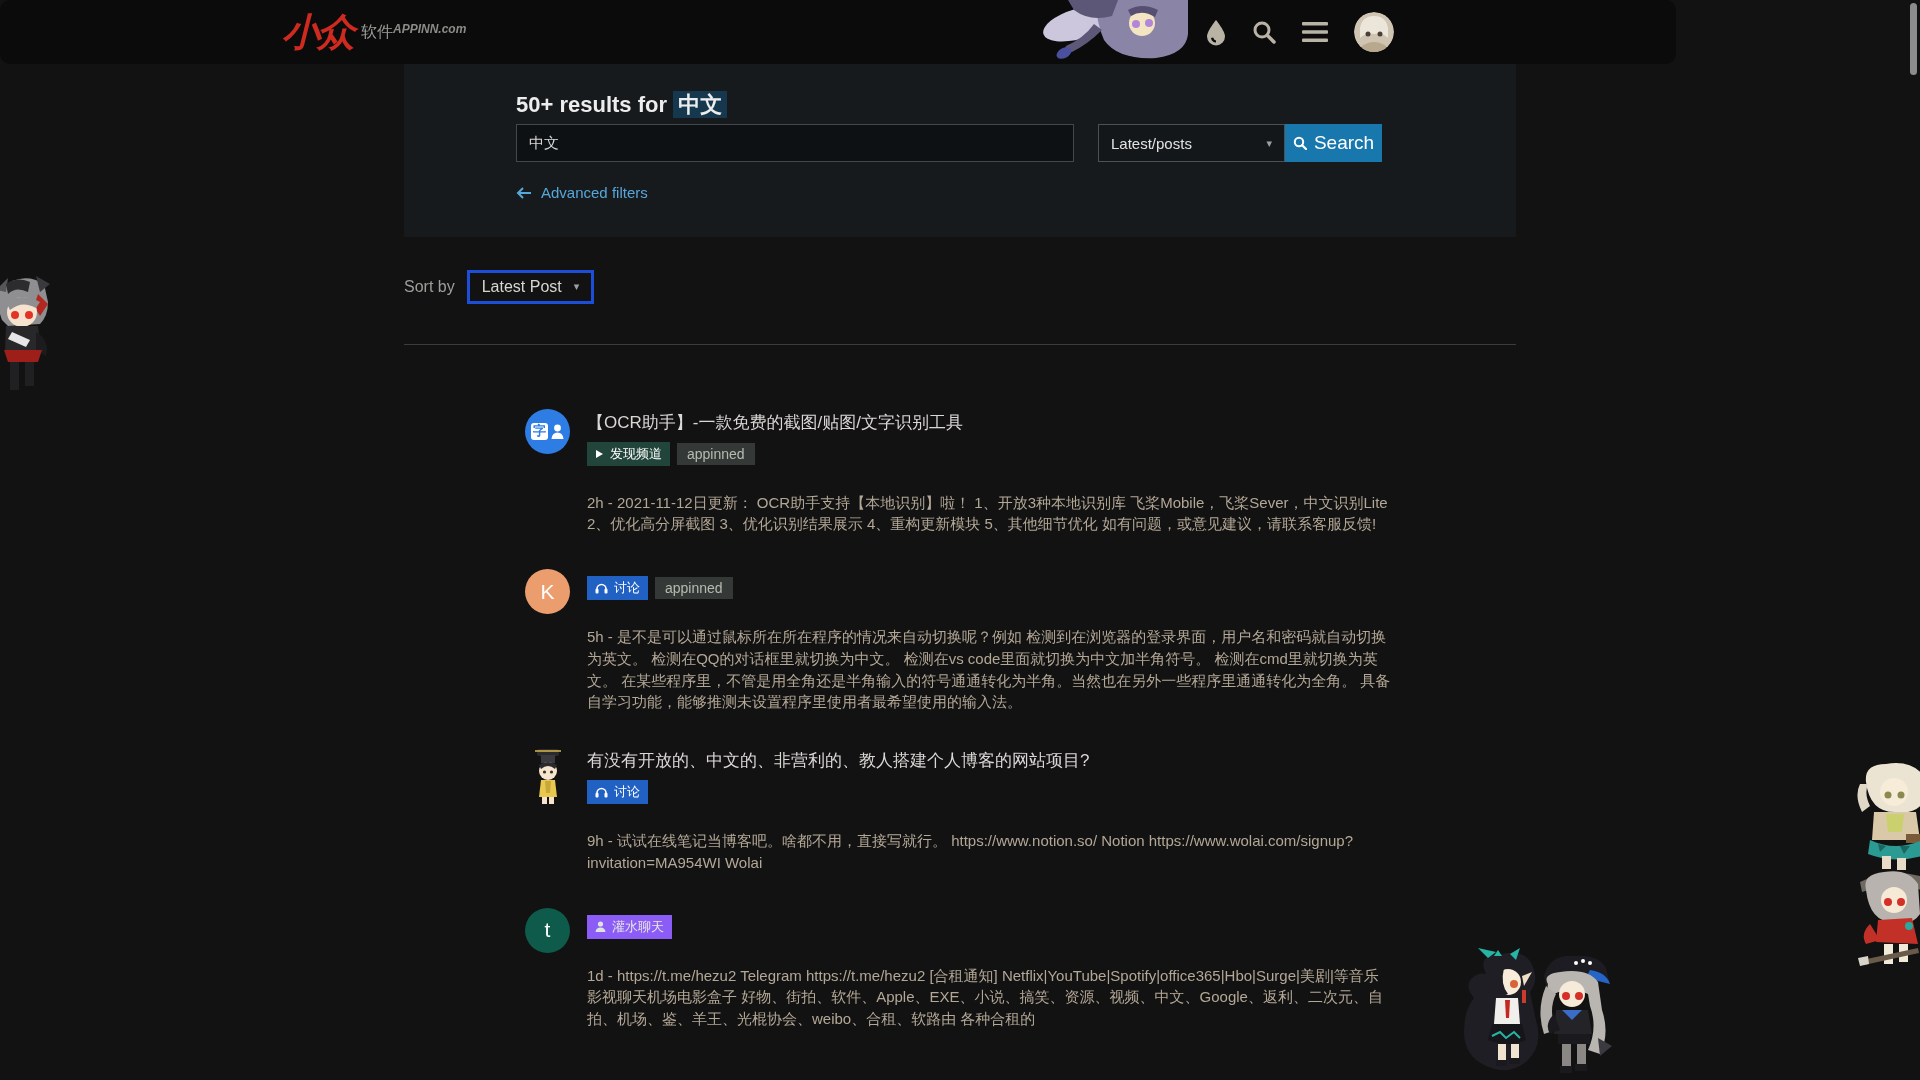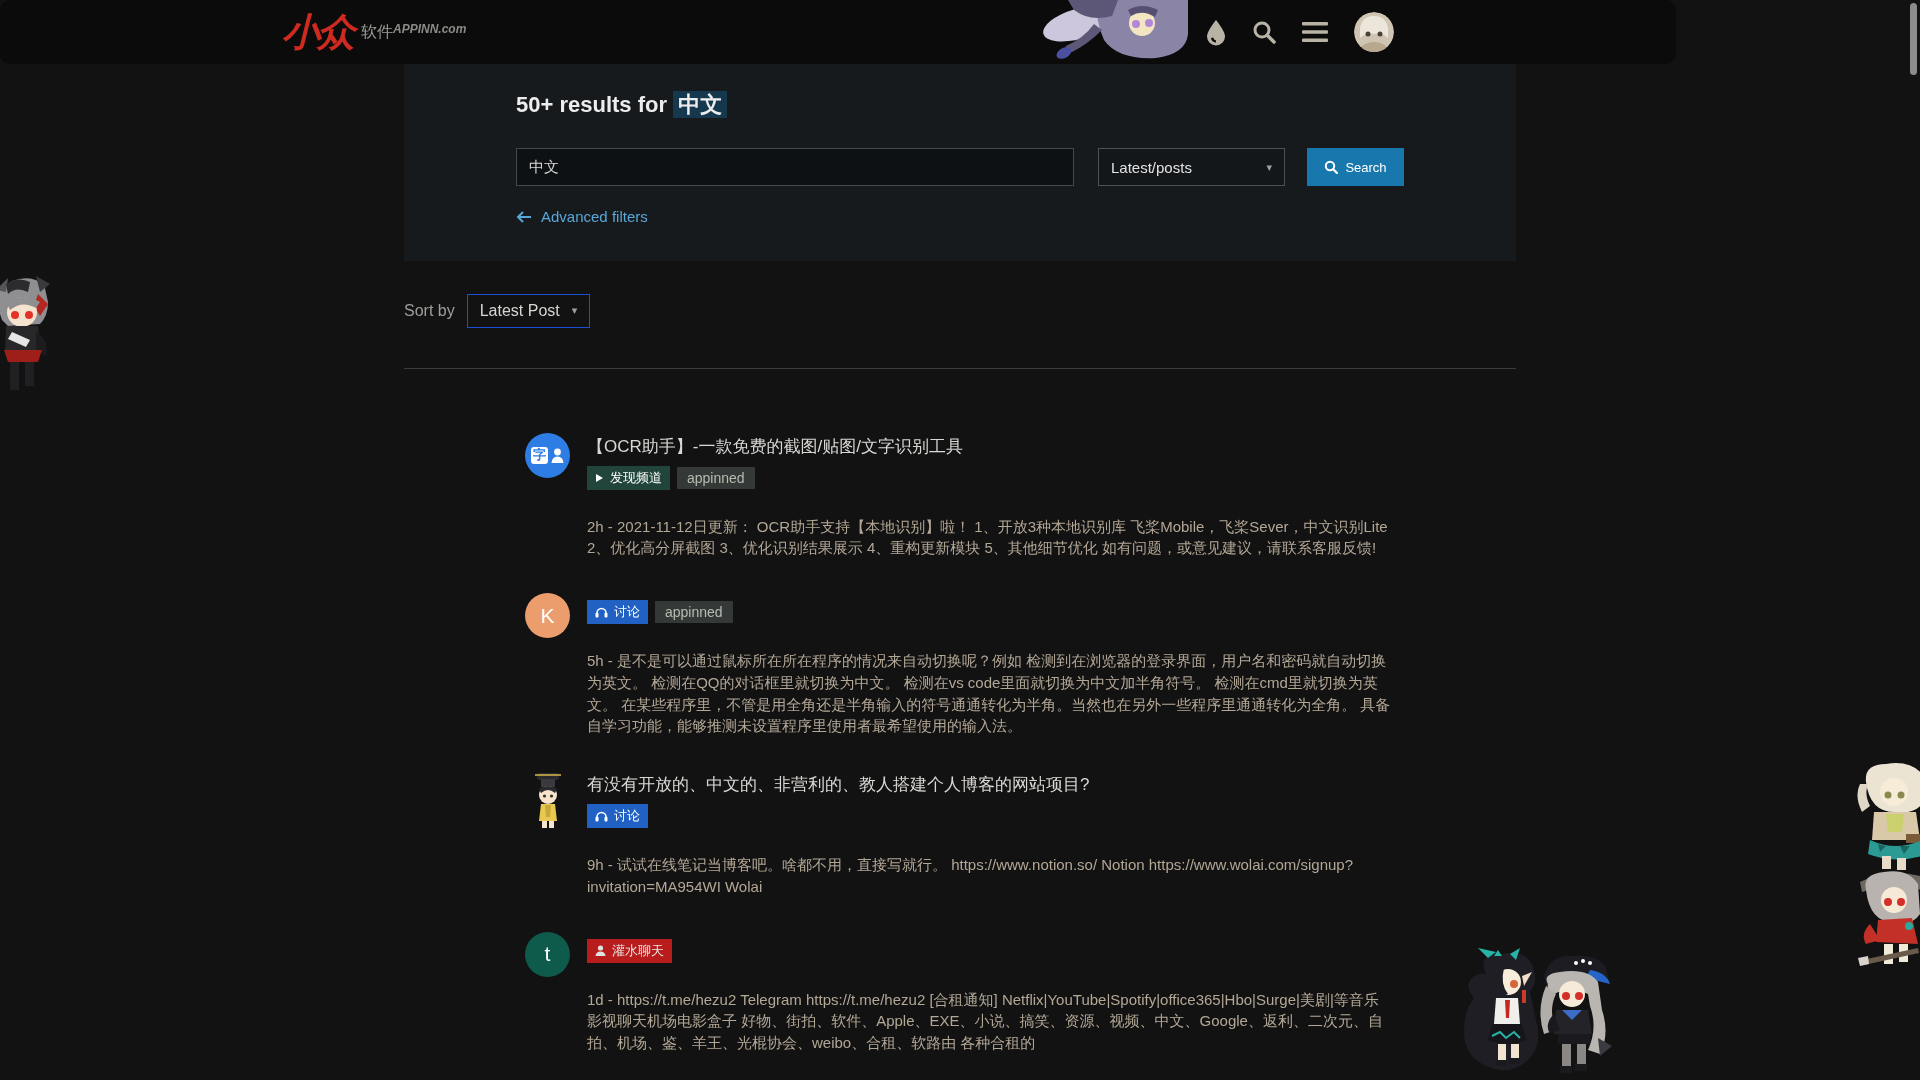--- a/index.html
+++ b/index.html
@@ -16,57 +16,57 @@
   .logo-main{font-size:38px;font-weight:900;font-style:italic;color:#cf2a1f;letter-spacing:-3px;line-height:1;}
   .logo-side{display:flex;flex-direction:row;line-height:1.15;}
   .logo-sub{color:#9b9b97;font-size:16px;}
   .logo-domain{color:#8b8b87;font-size:12px;font-weight:bold;font-style:italic;}
   .topbar-icons{display:flex;align-items:center;gap:26px;}
   .hicon{display:flex;align-items:center;cursor:pointer;}
   .avatar-wrap{width:40px;height:40px;border-radius:50%;overflow:hidden;cursor:pointer;}
   
   .page-column{width:1112px;margin:0 auto;position:relative;z-index:2;}
   .search-panel{margin-top:58px;background:#171a1d;padding:32px 112px 34px;box-sizing:border-box;}
-  .search-heading{font-size:22px;font-weight:bold;color:#ededed;margin:0 0 28px;line-height:30px;}
+  .search-heading{font-size:22px;font-weight:bold;color:#ededed;margin:0 0 4px;line-height:30px;}
   .query-highlight{background:#16384e;padding:1px 5px;}
   .search-row{display:flex;align-items:center;}
   .search-input{width:558px;height:38px;background:#0e1114;border:1px solid #43484c;color:#d8d8d8;
     font-size:15px;padding:0 12px;box-sizing:border-box;outline:none;
     font-family:"Liberation Sans","DejaVu Sans",sans-serif;}
   .type-select{width:187px;height:38px;margin-left:24px;background:#14171a;border:1px solid #4a5258;
     display:flex;align-items:center;justify-content:space-between;padding:0 12px;color:#e2e2e2;
     font-size:15px;box-sizing:border-box;cursor:pointer;}
   .caret{color:#9aa0a4;font-size:11px;}
-  .search-btn{width:97px;height:38px;margin-left:22px;background:#1878ad;color:#fff;border:none;
-    display:flex;align-items:center;justify-content:center;gap:7px;font-size:13px;cursor:pointer;
+  .search-btn{width:97px;height:38px;background:#1878ad;color:#fff;border:none;
+    display:flex;align-items:center;justify-content:center;gap:7px;font-size:19px;cursor:pointer;
     font-family:"Liberation Sans","DejaVu Sans",sans-serif;}
   .adv-filters{margin-top:22px;color:#57a7d9;font-size:15px;display:inline-flex;align-items:center;gap:9px;cursor:pointer;}
   
   .sort-row{display:flex;align-items:center;margin:33px 113px 0 0;gap:12px;}
   .sort-label{color:#9e9e9a;font-size:16px;}
-  .sort-select{border:1px solid #1d4ed8;height:34px;display:flex;align-items:center;gap:12px;
+  .sort-select{border:3px solid #1d4ed8;height:34px;display:flex;align-items:center;gap:12px;
     padding:0 12px;color:#d6d6d2;font-size:16px;box-sizing:border-box;cursor:pointer;background:transparent;}
   .divider{border:none;border-top:1px solid #3c3c3c;margin:40px 0 0;}
   
   .results{margin:64px 113px 0 121px;}
   .result{display:flex;margin-bottom:34px;}
   .result-avatar{flex:0 0 45px;display:flex;justify-content:center;}
   .avatar-circle{width:45px;height:45px;border-radius:50%;display:flex;align-items:center;justify-content:center;color:#fff;cursor:pointer;}
   .avatar-ocr{background:#2e7de5;gap:3px;}
   .ocr-glyph{background:#fff;color:#2e7de5;font-weight:bold;font-size:13px;width:17px;height:17px;
     display:flex;align-items:center;justify-content:center;border-radius:3px;}
   .avatar-k{background:#ec9d6e;font-size:21px;}
   .avatar-t{background:#0e5b4b;font-size:21px;}
   .result-body{margin-left:17px;max-width:806px;}
   .result-title{font-size:17px;color:#dad8d5;margin:2px 0 0;font-weight:normal;line-height:24px;cursor:pointer;}
   .badge-row{display:flex;gap:7px;margin-top:7px;align-items:center;}
   .cat-badge{display:inline-flex;align-items:center;gap:6px;padding:3px 8px;font-size:13px;color:#fff;cursor:pointer;white-space:nowrap;}
   .cat-discover{background:#21453a;}
   .cat-discuss{background:#2161c4;}
-  .cat-chat{background:#b91c1c;color:#e8e8e4;}
+  .cat-chat{background:#8b5cf6;color:#e8e8e4;}
   .tag{background:#343937;color:#b6bbb1;padding:3px 10px;font-size:14px;cursor:pointer;}
   .excerpt{margin-top:26px;font-size:15px;line-height:1.45;color:#b3a796;}
   
   .deco{position:absolute;z-index:6;pointer-events:none;}
   #deco-top{left:1038px;top:0;}
   #deco-left{left:-6px;top:274px;z-index:3;}
   #deco-right{left:1856px;top:762px;z-index:3;}
   #deco-br{left:1458px;top:948px;z-index:3;}
   .scroll-thumb{position:absolute;top:3px;right:3px;width:7px;height:72px;background:#8c8c8c;border-radius:4px;z-index:9;cursor:pointer;}
 </style>

